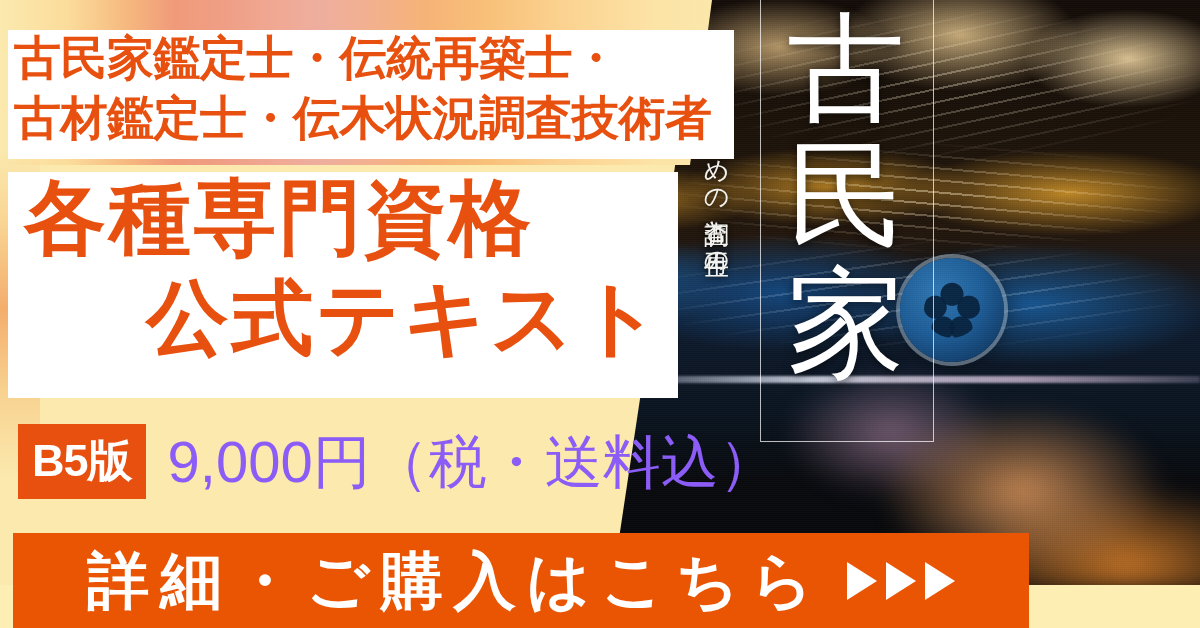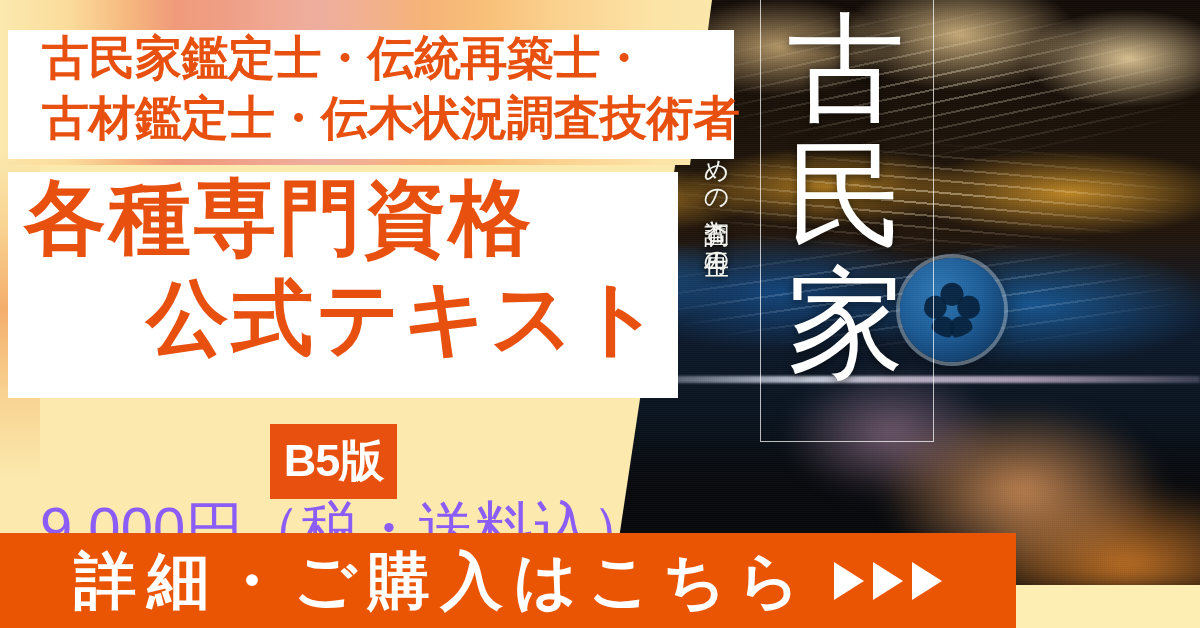--- a/index.html
+++ b/index.html
@@ -141,48 +141,48 @@
   
   .panel{position:absolute;background:#ffffff;}
   .panel-1{left:8px;top:30px;width:726px;height:129px;}
   .panel-2{left:8px;top:172px;width:670px;height:226px;}
 
   
   .headline{
     position:absolute;left:14px;top:28px;width:740px;
     color:#e8500f;
     font-size:47px;line-height:1.28;font-weight:700;
-    letter-spacing:-0.5px;white-space:nowrap;margin-left:28px;
+    letter-spacing:-0.5px;white-space:nowrap;
   }
   .headline .l1{display:block;}
   .headline .l2{display:block;}
 
   .maintitle{
     position:absolute;left:10px;top:168px;width:672px;
     color:#e8500f;font-weight:700;font-size:82px;line-height:1.22;
     letter-spacing:3px;
   }
   .maintitle .m1{display:block;text-align:left;padding-left:14px;}
   .maintitle .m2{display:block;text-align:right;padding-right:18px;}
 
   
-  .pricerow{position:absolute;left:18px;top:424px;display:flex;align-items:center;flex-direction:column;}
+  .pricerow{position:absolute;left:18px;top:424px;display:flex;align-items:center;}
   .badge{
     background:#e8500f;color:#ffffff;font-weight:700;
     font-size:45px;line-height:1;padding:14px 14px 16px 14px;
     letter-spacing:-1px;
   }
   .price{
     margin-left:22px;color:#8b5cf6;font-size:58px;line-height:1;
     letter-spacing:0px;white-space:nowrap;
   }
 
   
   .cta{
-    position:absolute;left:0;top:533px;width:1016px;height:95px;
+    position:absolute;left:13px;top:533px;width:1016px;height:95px;
     background:#ea5504;display:flex;align-items:center;justify-content:center;
   }
   .cta-text{
     color:#ffffff;font-weight:700;font-size:62px;line-height:1;
     letter-spacing:11px;white-space:nowrap;
   }
   .arrows{display:inline-flex;gap:9px;margin-left:22px;align-items:center;}
   .arrows i{
     display:block;width:0;height:0;
     border-left:30px solid #ffffff;

